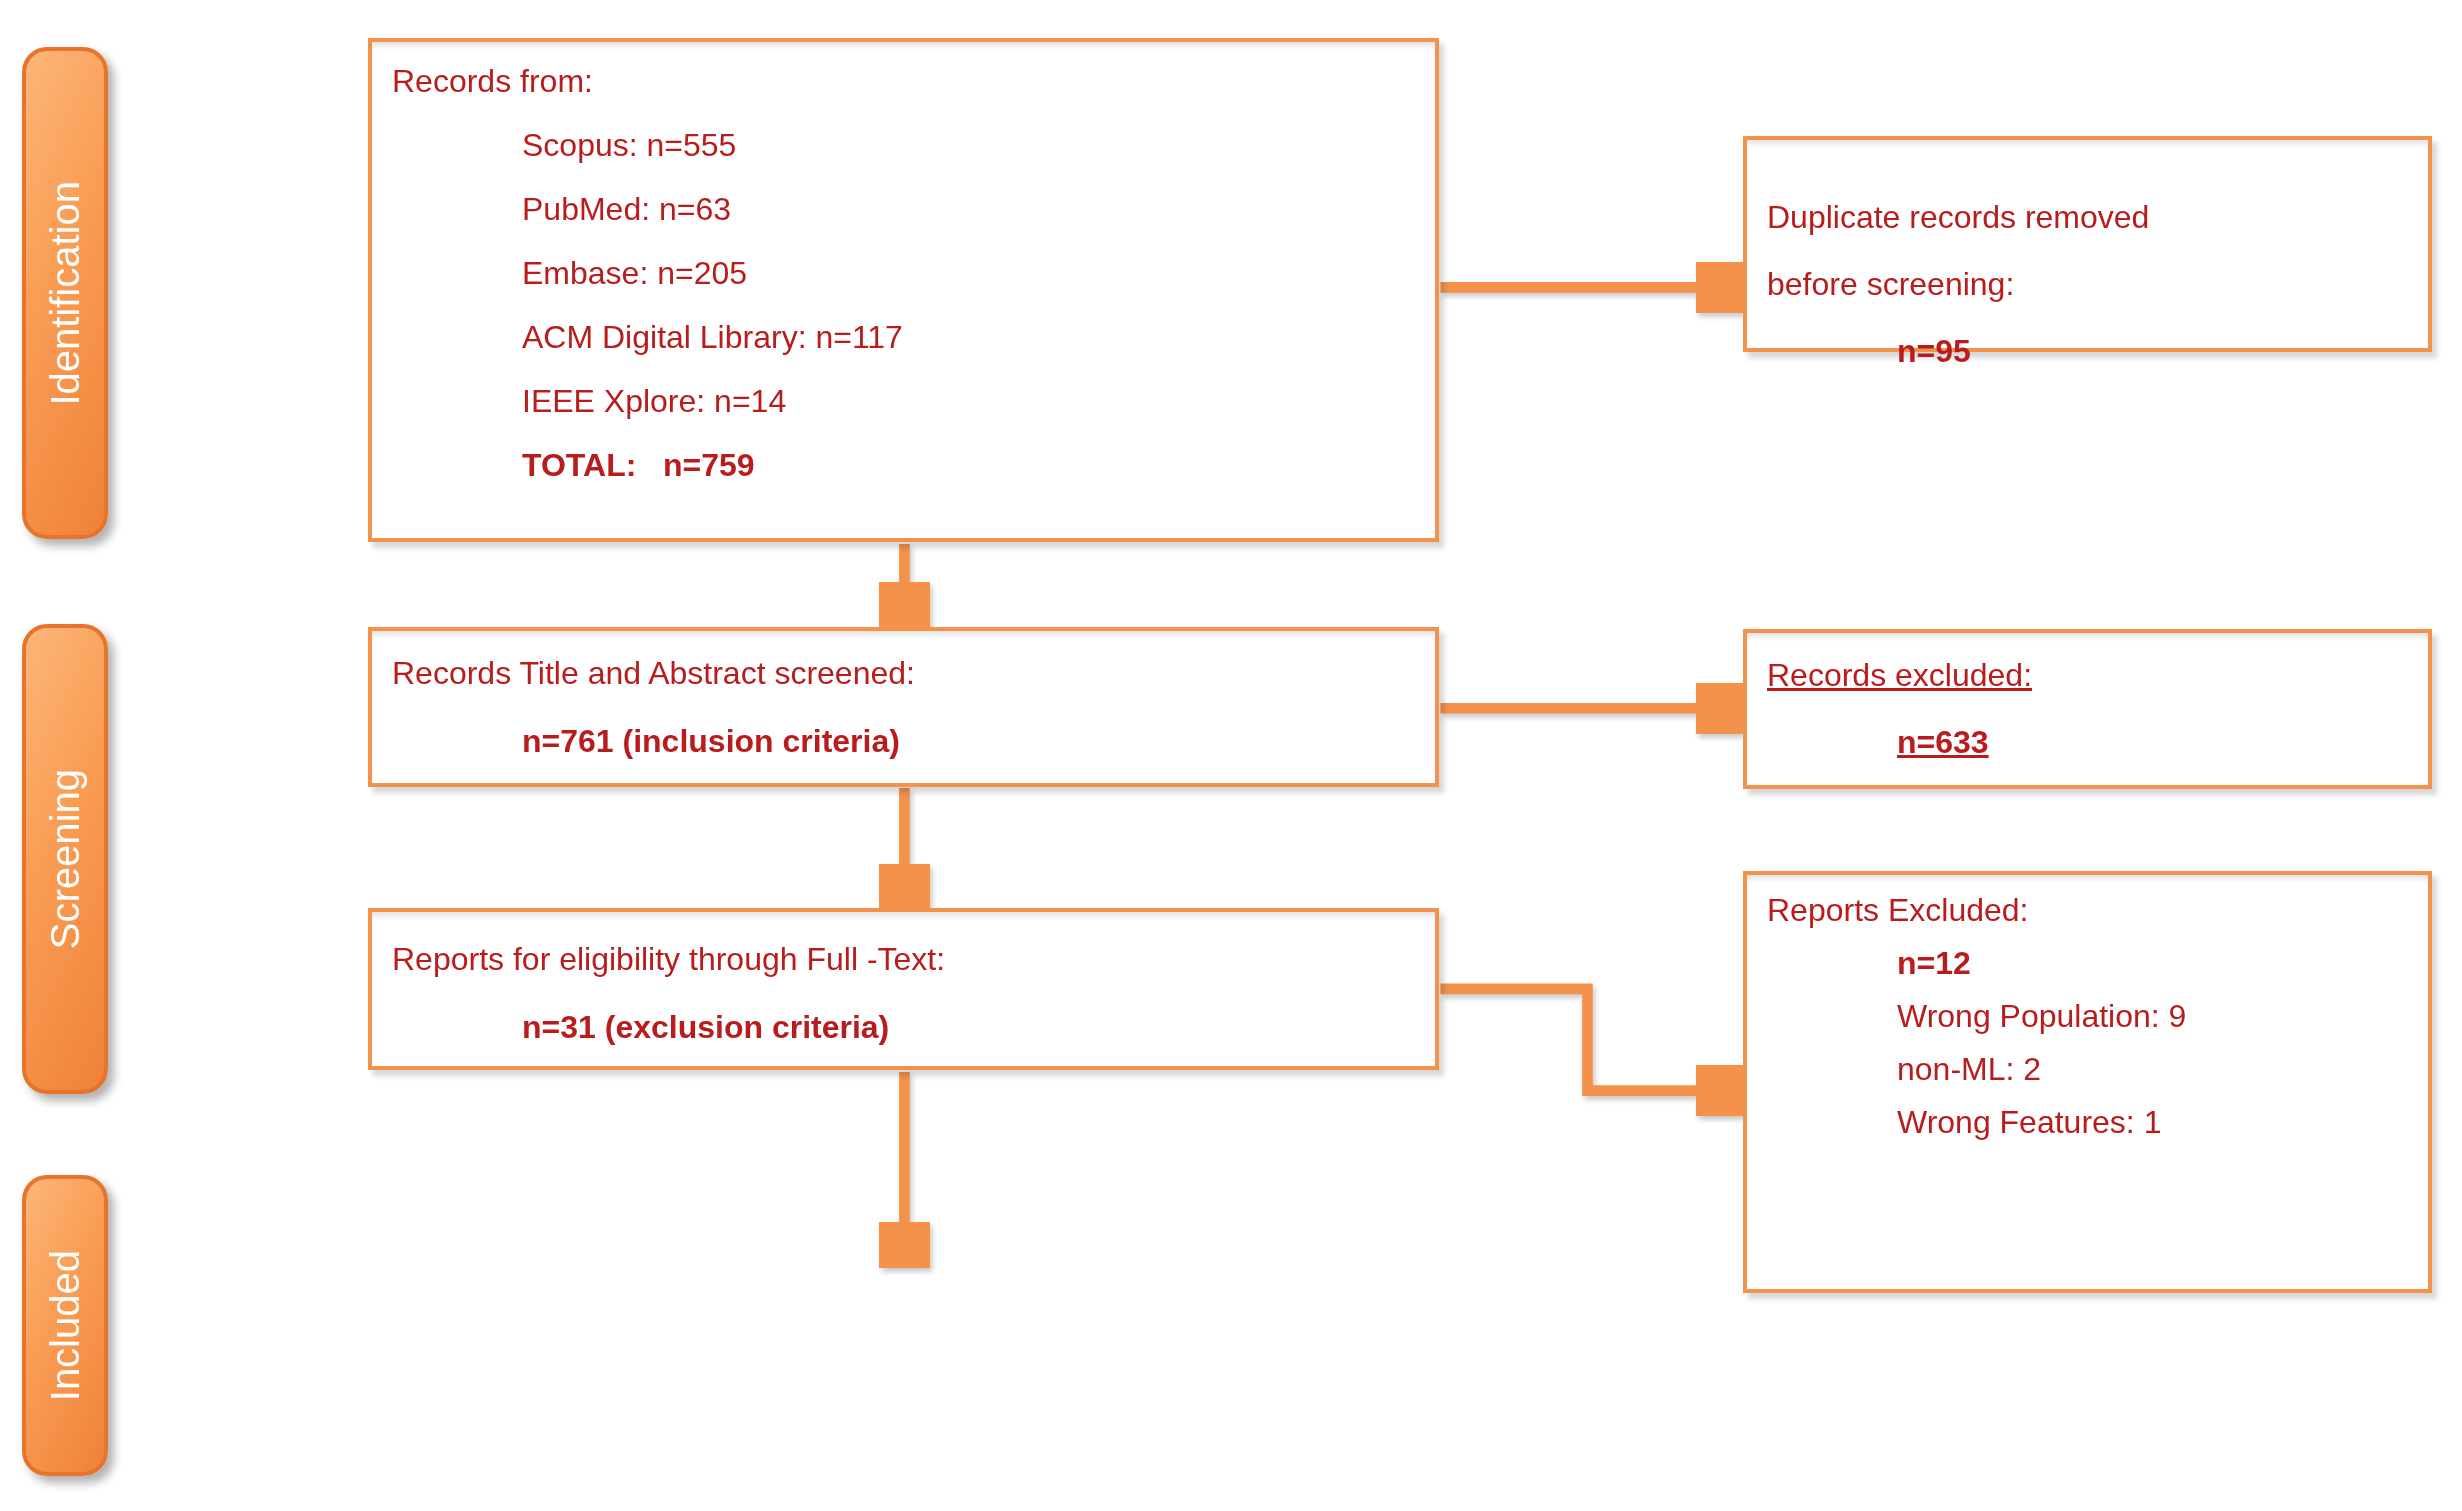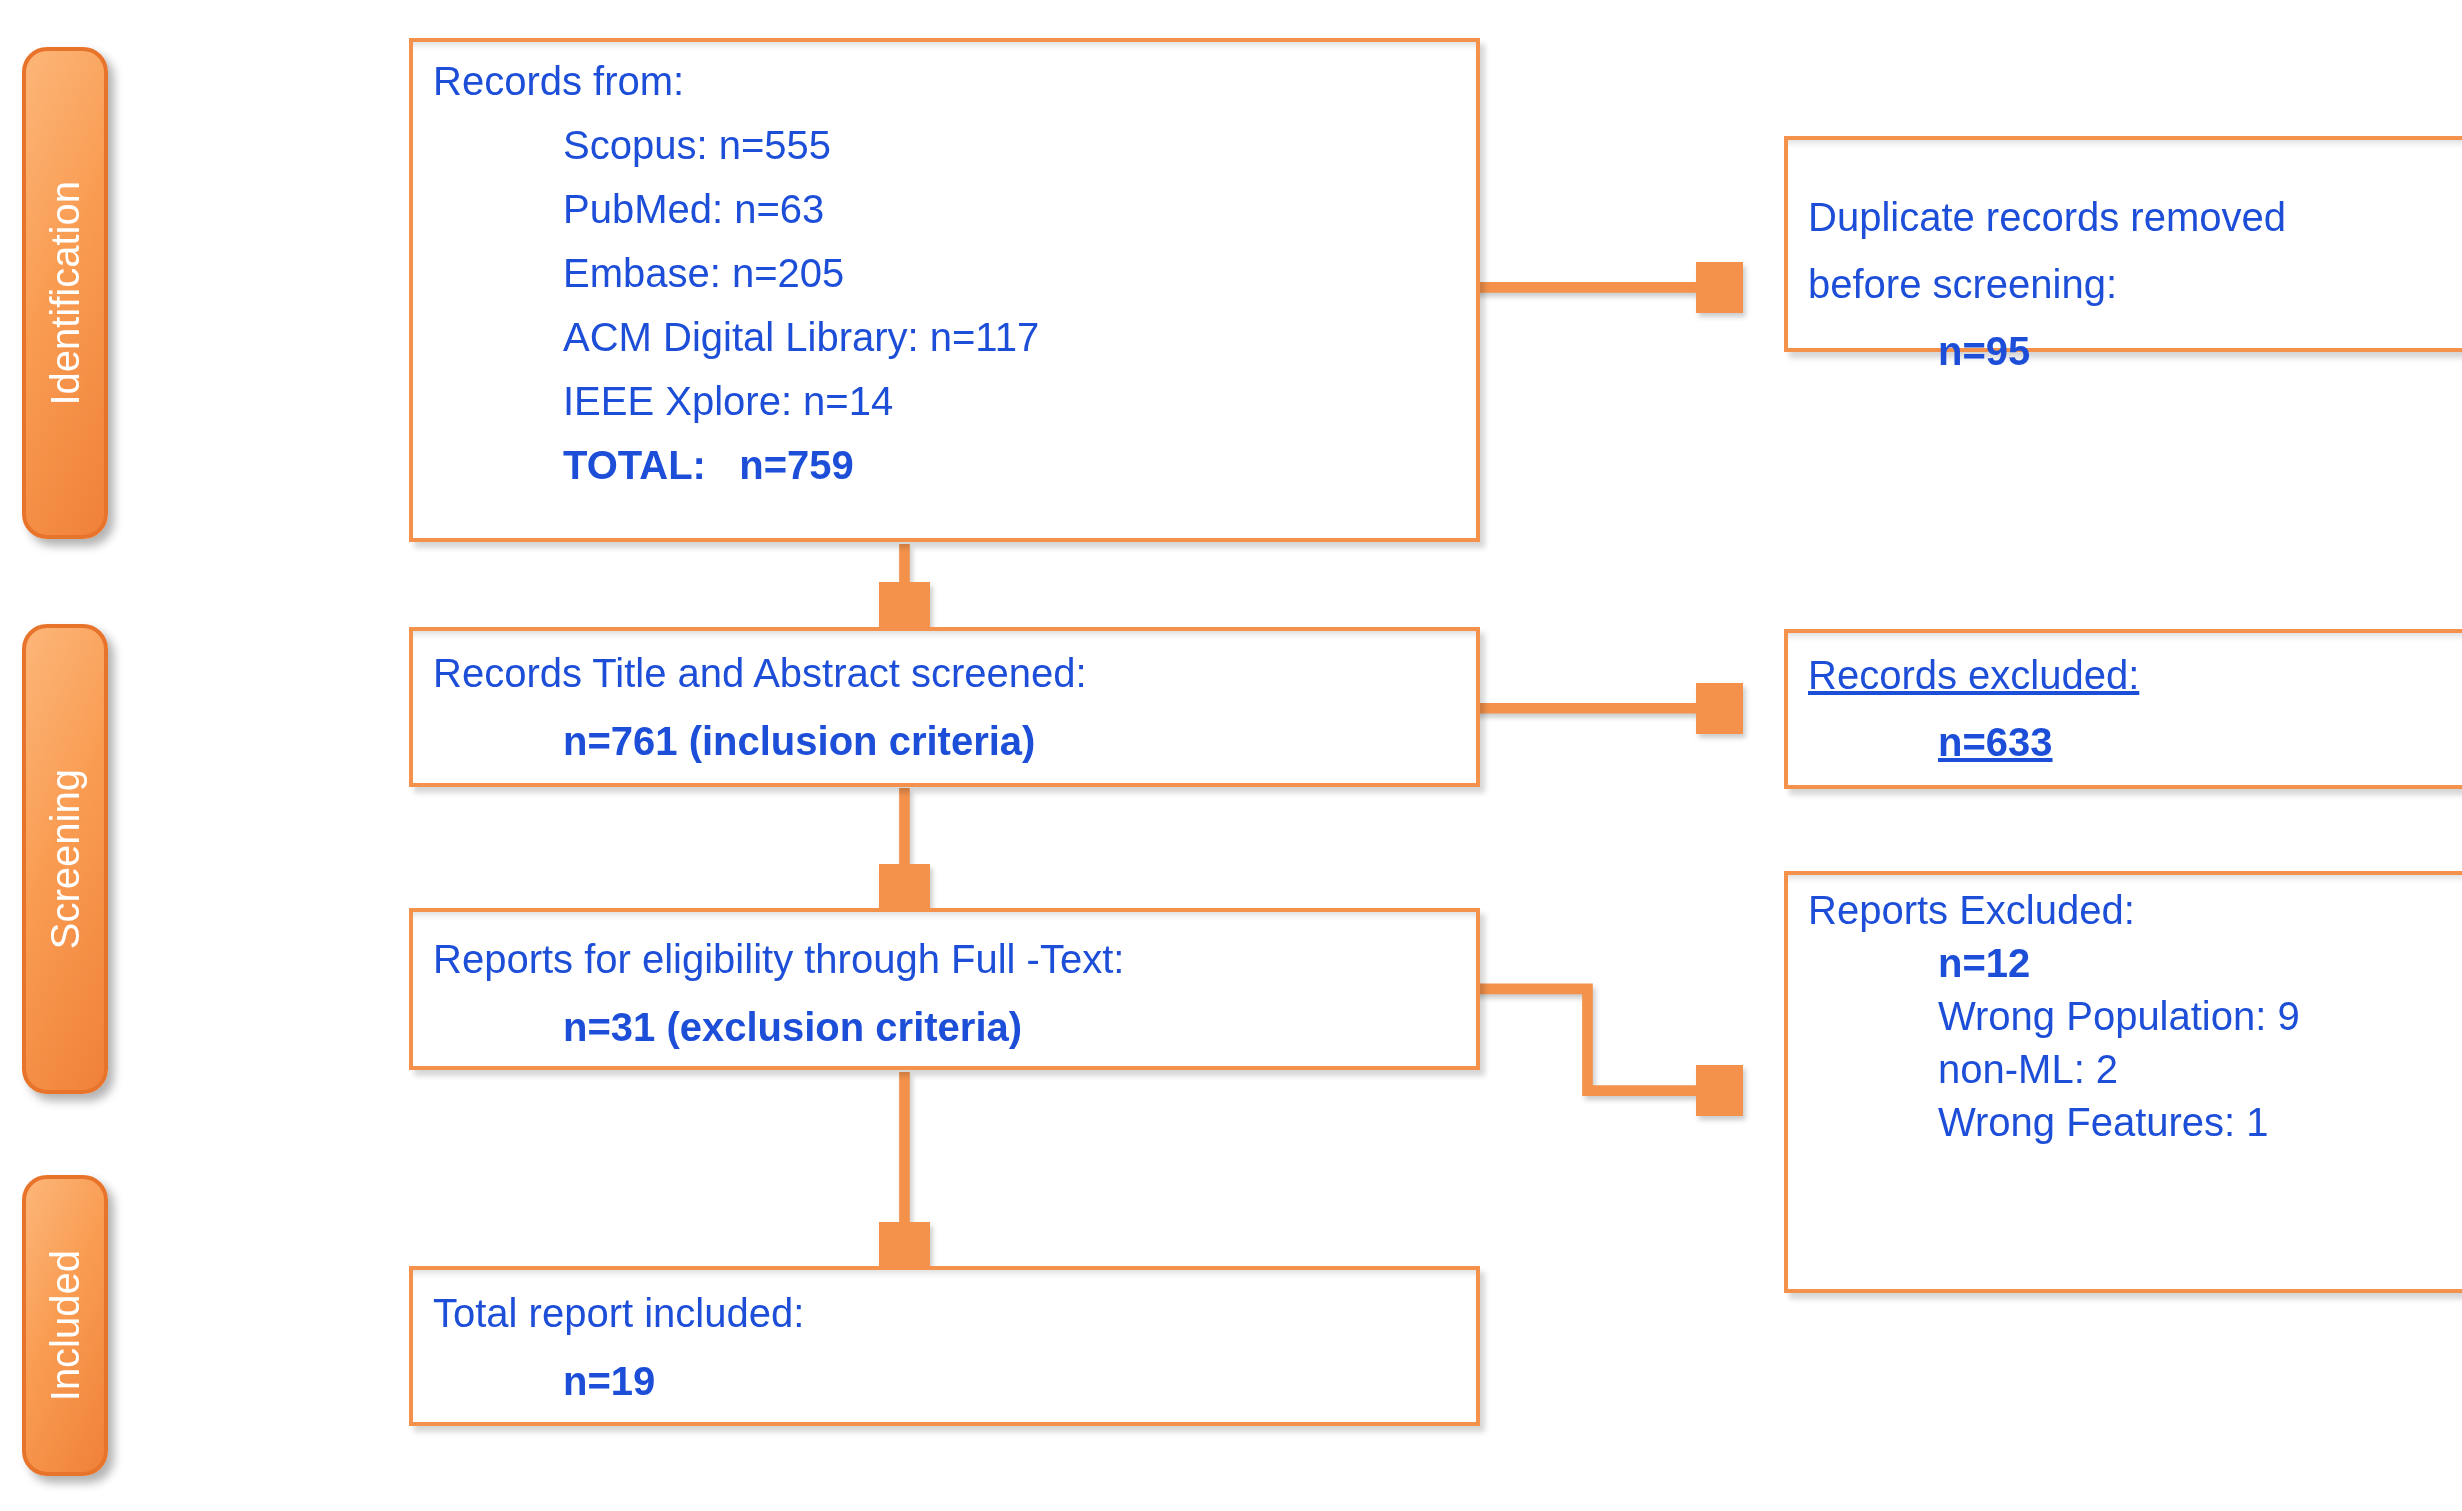--- a/index.html
+++ b/index.html
@@ -39,23 +39,22 @@
   #bar-included       { top: 1175px; height: 301px; }
 
   
   .box {
     position: absolute;
     box-sizing: border-box;
     background: #ffffff;
     border: 4.7px solid #F4924C;
     box-shadow: 5.3px 6px 5.3px rgba(0,0,0,0.16),
                 inset 0 7.3px 6px -4px rgba(0,0,0,0.13);
-    color: #1d4ed8;
-    font-size: 40px;
-    margin-left: 41px;
+    color: #b91c1c;
+    font-size: 32px;
   }
   .line { white-space: pre; }
   .indent { padding-left: 130px; }
   .bold { font-weight: 700; }
 
   #box-records-from        { left: 368px; top: 38px;   width: 1071px; height: 504px; padding: 6.7px 6.7px 0 20px; }
   #box-records-from .line  { line-height: 64px; }
 
   #box-screened            { left: 368px; top: 627px;  width: 1071px; height: 160px; padding: 8px 6.7px 0 20px; }
   #box-screened .line      { line-height: 68px; }
@@ -151,19 +150,15 @@
   </div>
 
   <div class="box" id="box-reports-excluded">
     <div class="line">Reports Excluded:</div>
     <div class="line indent bold">n=12</div>
     <div class="line indent">Wrong Population: 9</div>
     <div class="line indent">non-ML: 2</div>
     <div class="line indent">Wrong Features: 1</div>
   </div>
 
-  <div class="box" id="box-included">
-    <div class="line">Total report included:</div>
-    <div class="line indent bold">n=19</div>
-  </div>
 
 </div>
 
 
 </body></html>

